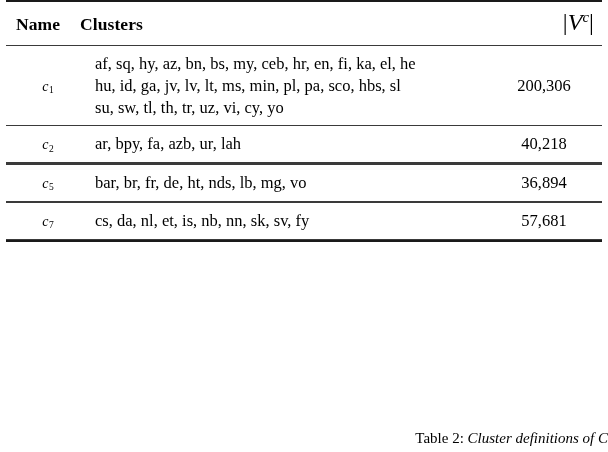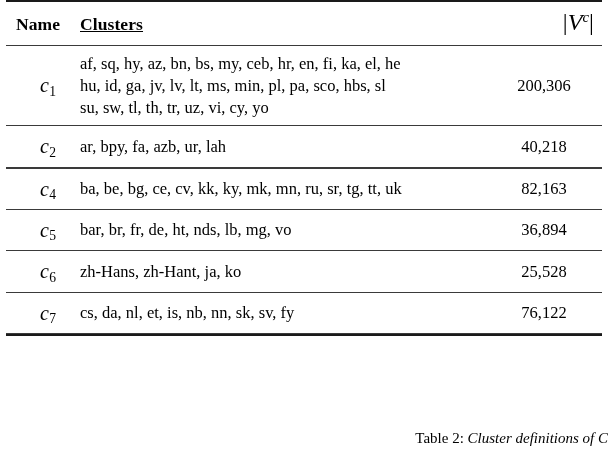--- a/index.html
+++ b/index.html
@@ -48,21 +48,21 @@
   thead th {
     font-weight: bold;
     font-size: 17.5px;
     text-align: left;
     padding: 7px 0 9px 0;
     vertical-align: baseline;
     letter-spacing: 0.1px;
   }
 
   th.col-name  { width: 74px;  padding-left: 10px; }
-  th.col-clu   { width: 414px; text-decoration: underline; }
+  th.col-clu   { width: 414px; }
   th.col-card  { width: 108px; text-align: right; padding-right: 8px; }
 
   tbody td {
     font-size: 16.5px;
     vertical-align: middle;
     padding: 7px 0 7px 0;
     line-height: 1.32;
   }
 
   td.c-name {
@@ -80,21 +80,21 @@
     width: 108px;
     text-align: center;
     padding-right: 8px;
     white-space: nowrap;
   }
 
   
   .mathvar {
     font-family: "Liberation Serif", "DejaVu Serif", serif;
     font-style: italic;
-    font-size: 20px;
+    font-size: 14px;
   }
   .mathvar sub {
     font-style: normal;
     font-size: 0.68em;
     vertical-align: -0.25em;
     line-height: 0;
     padding-left: 0.3px;
   }
 
   
@@ -112,21 +112,21 @@
     font-style: italic;
     font-weight: normal;
   }
   .card-head sup {
     font-style: italic;
     font-size: 0.62em;
     vertical-align: 0.52em;
     line-height: 0;
   }
 
-  .cl-line { display: block; white-space: nowrap; }
+  .cl-line { display: block; white-space: nowrap; margin-left: 15px; }
 
   
   .caption {
     position: absolute;
     left: 0;
     top: 429px;
     width: 608px;
     text-align: right;
     font-size: 15px;
     line-height: 1.3;
@@ -195,67 +195,49 @@
         <td class="c-card">40,218</td>
       </tr>
       <tr class="rule-bot">
           <td class="rule-thin" colspan="3"></td>
         </tr>
 
       <tr class="rule-bot">
           <td class="rule-thin" colspan="3"></td>
         </tr>
 
-      <tr>
-        <td class="c-name">
-          <span class="mathvar"><span>c</span><sub>4</sub></span>
-        </td>
-        <td class="c-clusters">
-          <span class="cl-line">ba, be, bg, ce, cv, kk, ky, mk, mn, ru, sr, tg, tt, uk</span>
-        </td>
-        <td class="c-card">82,163</td>
-      </tr>
       <tr class="rule-bot">
           <td class="rule-thin" colspan="3"></td>
         </tr>
 
       <tr>
         <td class="c-name">
           <span class="mathvar"><span>c</span><sub>5</sub></span>
         </td>
         <td class="c-clusters">
           <span class="cl-line">bar, br, fr, de, ht, nds, lb, mg, vo</span>
         </td>
         <td class="c-card">36,894</td>
       </tr>
       <tr class="rule-bot">
           <td class="rule-thin" colspan="3"></td>
         </tr>
 
-      <tr>
-        <td class="c-name">
-          <span class="mathvar"><span>c</span><sub>6</sub></span>
-        </td>
-        <td class="c-clusters">
-          <span class="cl-line">zh-Hans, zh-Hant, ja, ko</span>
-        </td>
-        <td class="c-card">25,528</td>
-      </tr>
       <tr class="rule-bot">
           <td class="rule-thin" colspan="3"></td>
         </tr>
 
       <tr>
         <td class="c-name">
           <span class="mathvar"><span>c</span><sub>7</sub></span>
         </td>
         <td class="c-clusters">
           <span class="cl-line">cs, da, nl, et, is, nb, nn, sk, sv, fy</span>
         </td>
-        <td class="c-card">76,122</td>
+        <td class="c-card">57,681</td>
       </tr>
       <tr class="rule-bot">
           <td class="rule-thin" colspan="3"></td>
         </tr>
 
 
       <tr class="rule-bot">
         <td class="rule-thick" colspan="3"></td>
       </tr>
 

